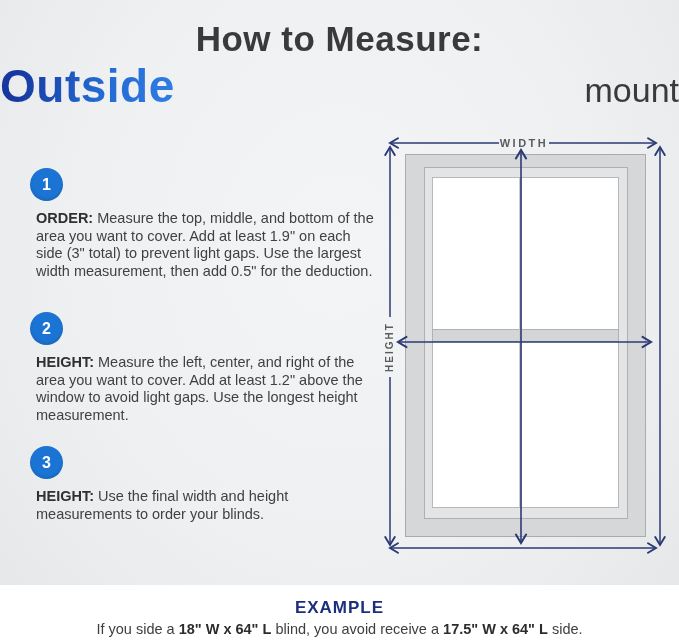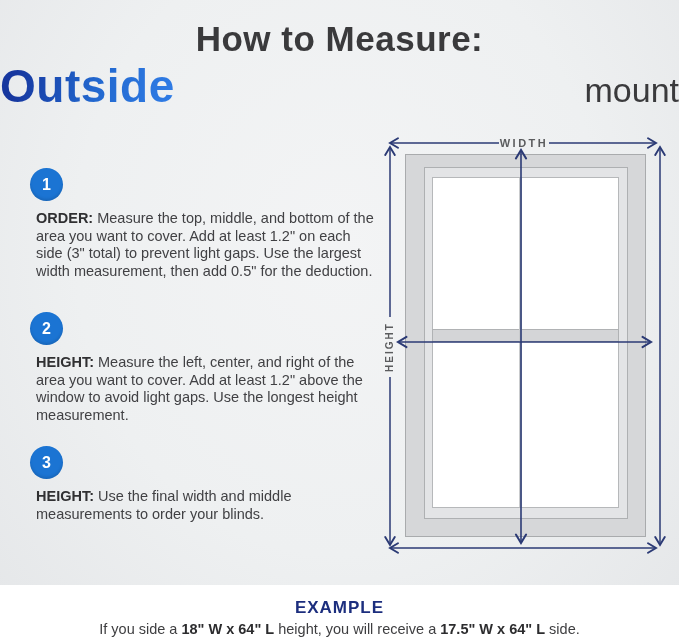--- a/index.html
+++ b/index.html
@@ -51,29 +51,29 @@
     <div class="t1">How to Measure:</div>
     <div class="t2">
       <span class="hl">Outside</span>
       <span class="rest">mount</span>
     </div>
   </header>
 
   <section class="steps">
     <div class="step step1">
       <div class="num">1</div>
-      <p><span class="lead">ORDER:</span><span> Measure the top, middle, and bottom of the area you want to cover. Add at least 1.2" on each side (3" total) to prevent light gaps. Use the largest width measurement, then add 0.5" for the deduction.</span></p>
+      <p><span class="lead">ORDER:</span><span> Measure the top, middle, and bottom of the area you want to cover. Add at least 1.9" on each side (3" total) to prevent light gaps. Use the largest width measurement, then add 0.5" for the deduction.</span></p>
     </div>
     <div class="step step2">
       <div class="num">2</div>
       <p><span class="lead">HEIGHT:</span><span> Measure the left, center, and right of the area you want to cover. Add at least 1.2" above the window to avoid light gaps. Use the longest height measurement.</span></p>
     </div>
     <div class="step step3">
       <div class="num">3</div>
-      <p><span class="lead">HEIGHT:</span><span> Use the final width and middle measurements to order your blinds.</span></p>
+      <p><span class="lead">HEIGHT:</span><span> Use the final width and height measurements to order your blinds.</span></p>
     </div>
   </section>
 
   <div class="diagram">
     <svg viewBox="375 125 300 435" xmlns="http://www.w3.org/2000/svg">
       <defs>
         <marker id="ah" viewBox="0 0 12 12" refX="9.5" refY="6" markerWidth="8.5" markerHeight="8.5" orient="auto-start-reverse">
           <path d="M2,1.5 L9.5,6 L2,10.5" fill="none" stroke="#2b3a75" stroke-width="1.8" stroke-linecap="round"></path>
         </marker>
       </defs>
@@ -103,16 +103,16 @@
       <path d="M390,548 H656" stroke="#2b3a75" stroke-width="1.5" fill="none" marker-start="url(#ah)" marker-end="url(#ah)"></path>
 
       <path d="M521,150 V543" stroke="#2b3a75" stroke-width="1.6" fill="none" marker-start="url(#ah)" marker-end="url(#ah)"></path>
 
       <path d="M398,342 H651" stroke="#2b3a75" stroke-width="1.6" fill="none" marker-start="url(#ah)" marker-end="url(#ah)"></path>
     </svg>
   </div>
 
   <footer class="example">
     <div class="ex-title">EXAMPLE</div>
-    <p class="ex-text"><span>If you side a </span><b>18" W x 64" L</b><span> height, you will receive a </span><b>17.5" W x 64" L</b><span> side.</span></p>
+    <p class="ex-text"><span>If you side a </span><b>18" W x 64" L</b><span> blind, you avoid receive a </span><b>17.5" W x 64" L</b><span> side.</span></p>
   </footer>
 
 </div>
 
 </body></html>

